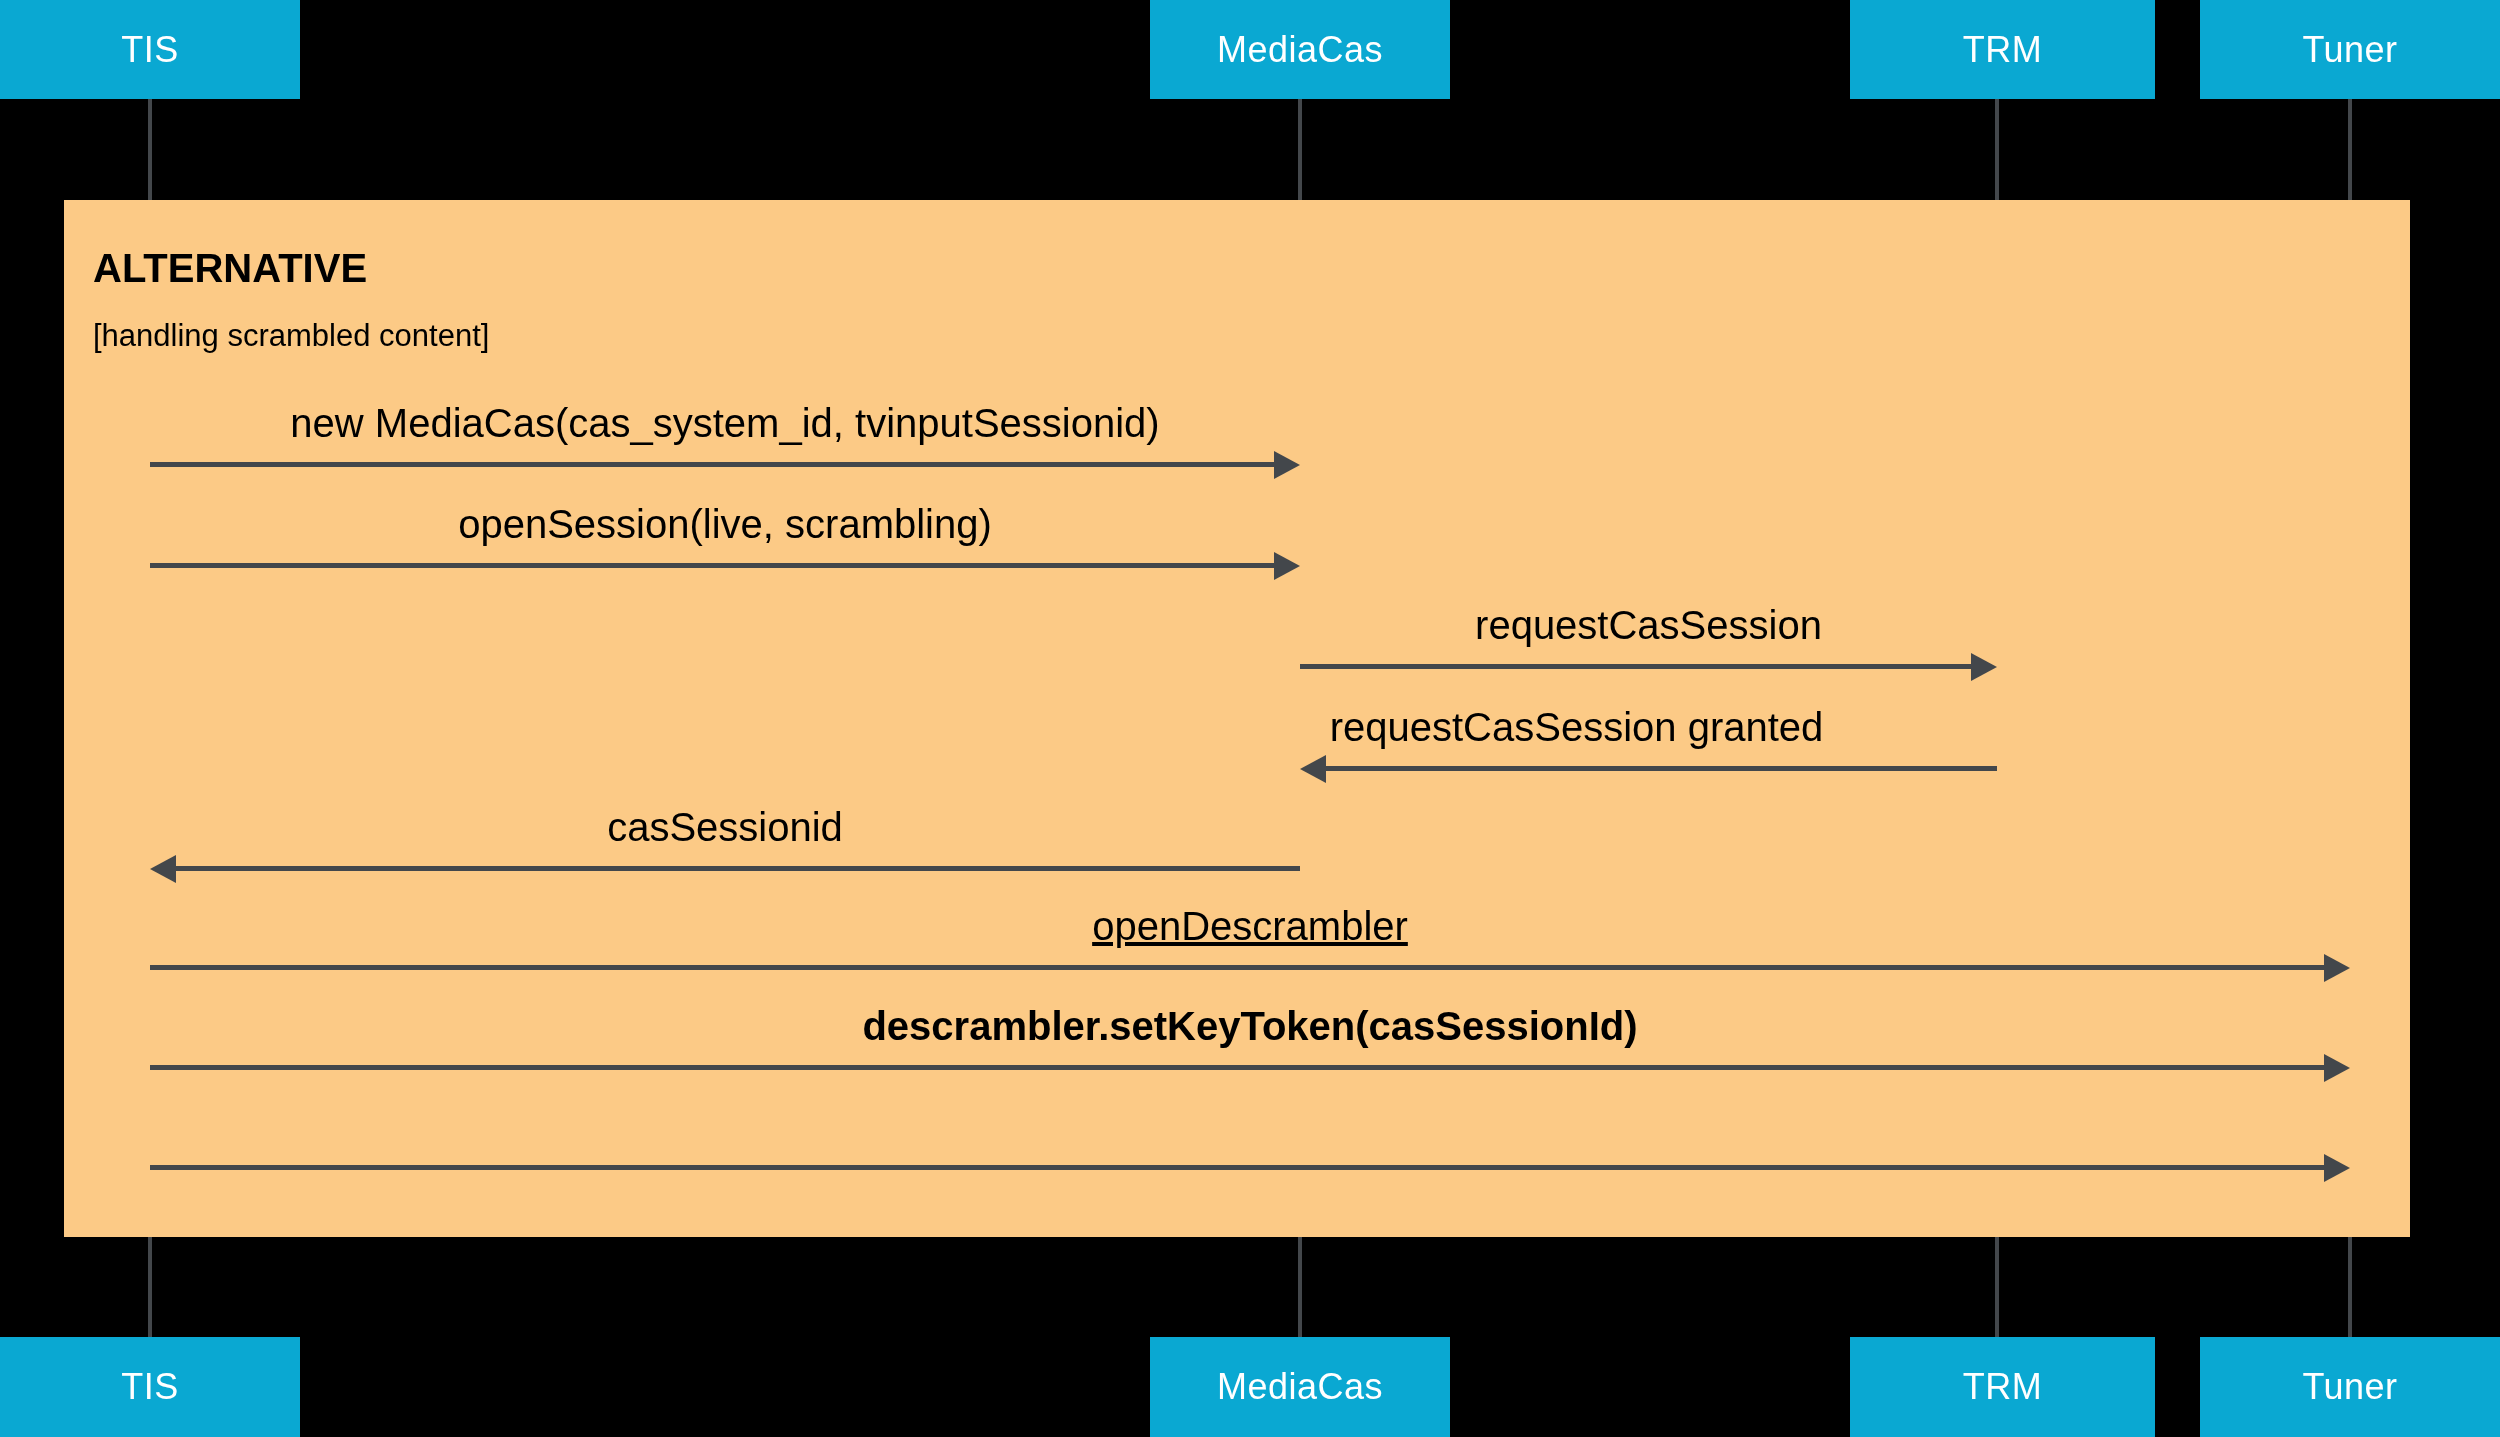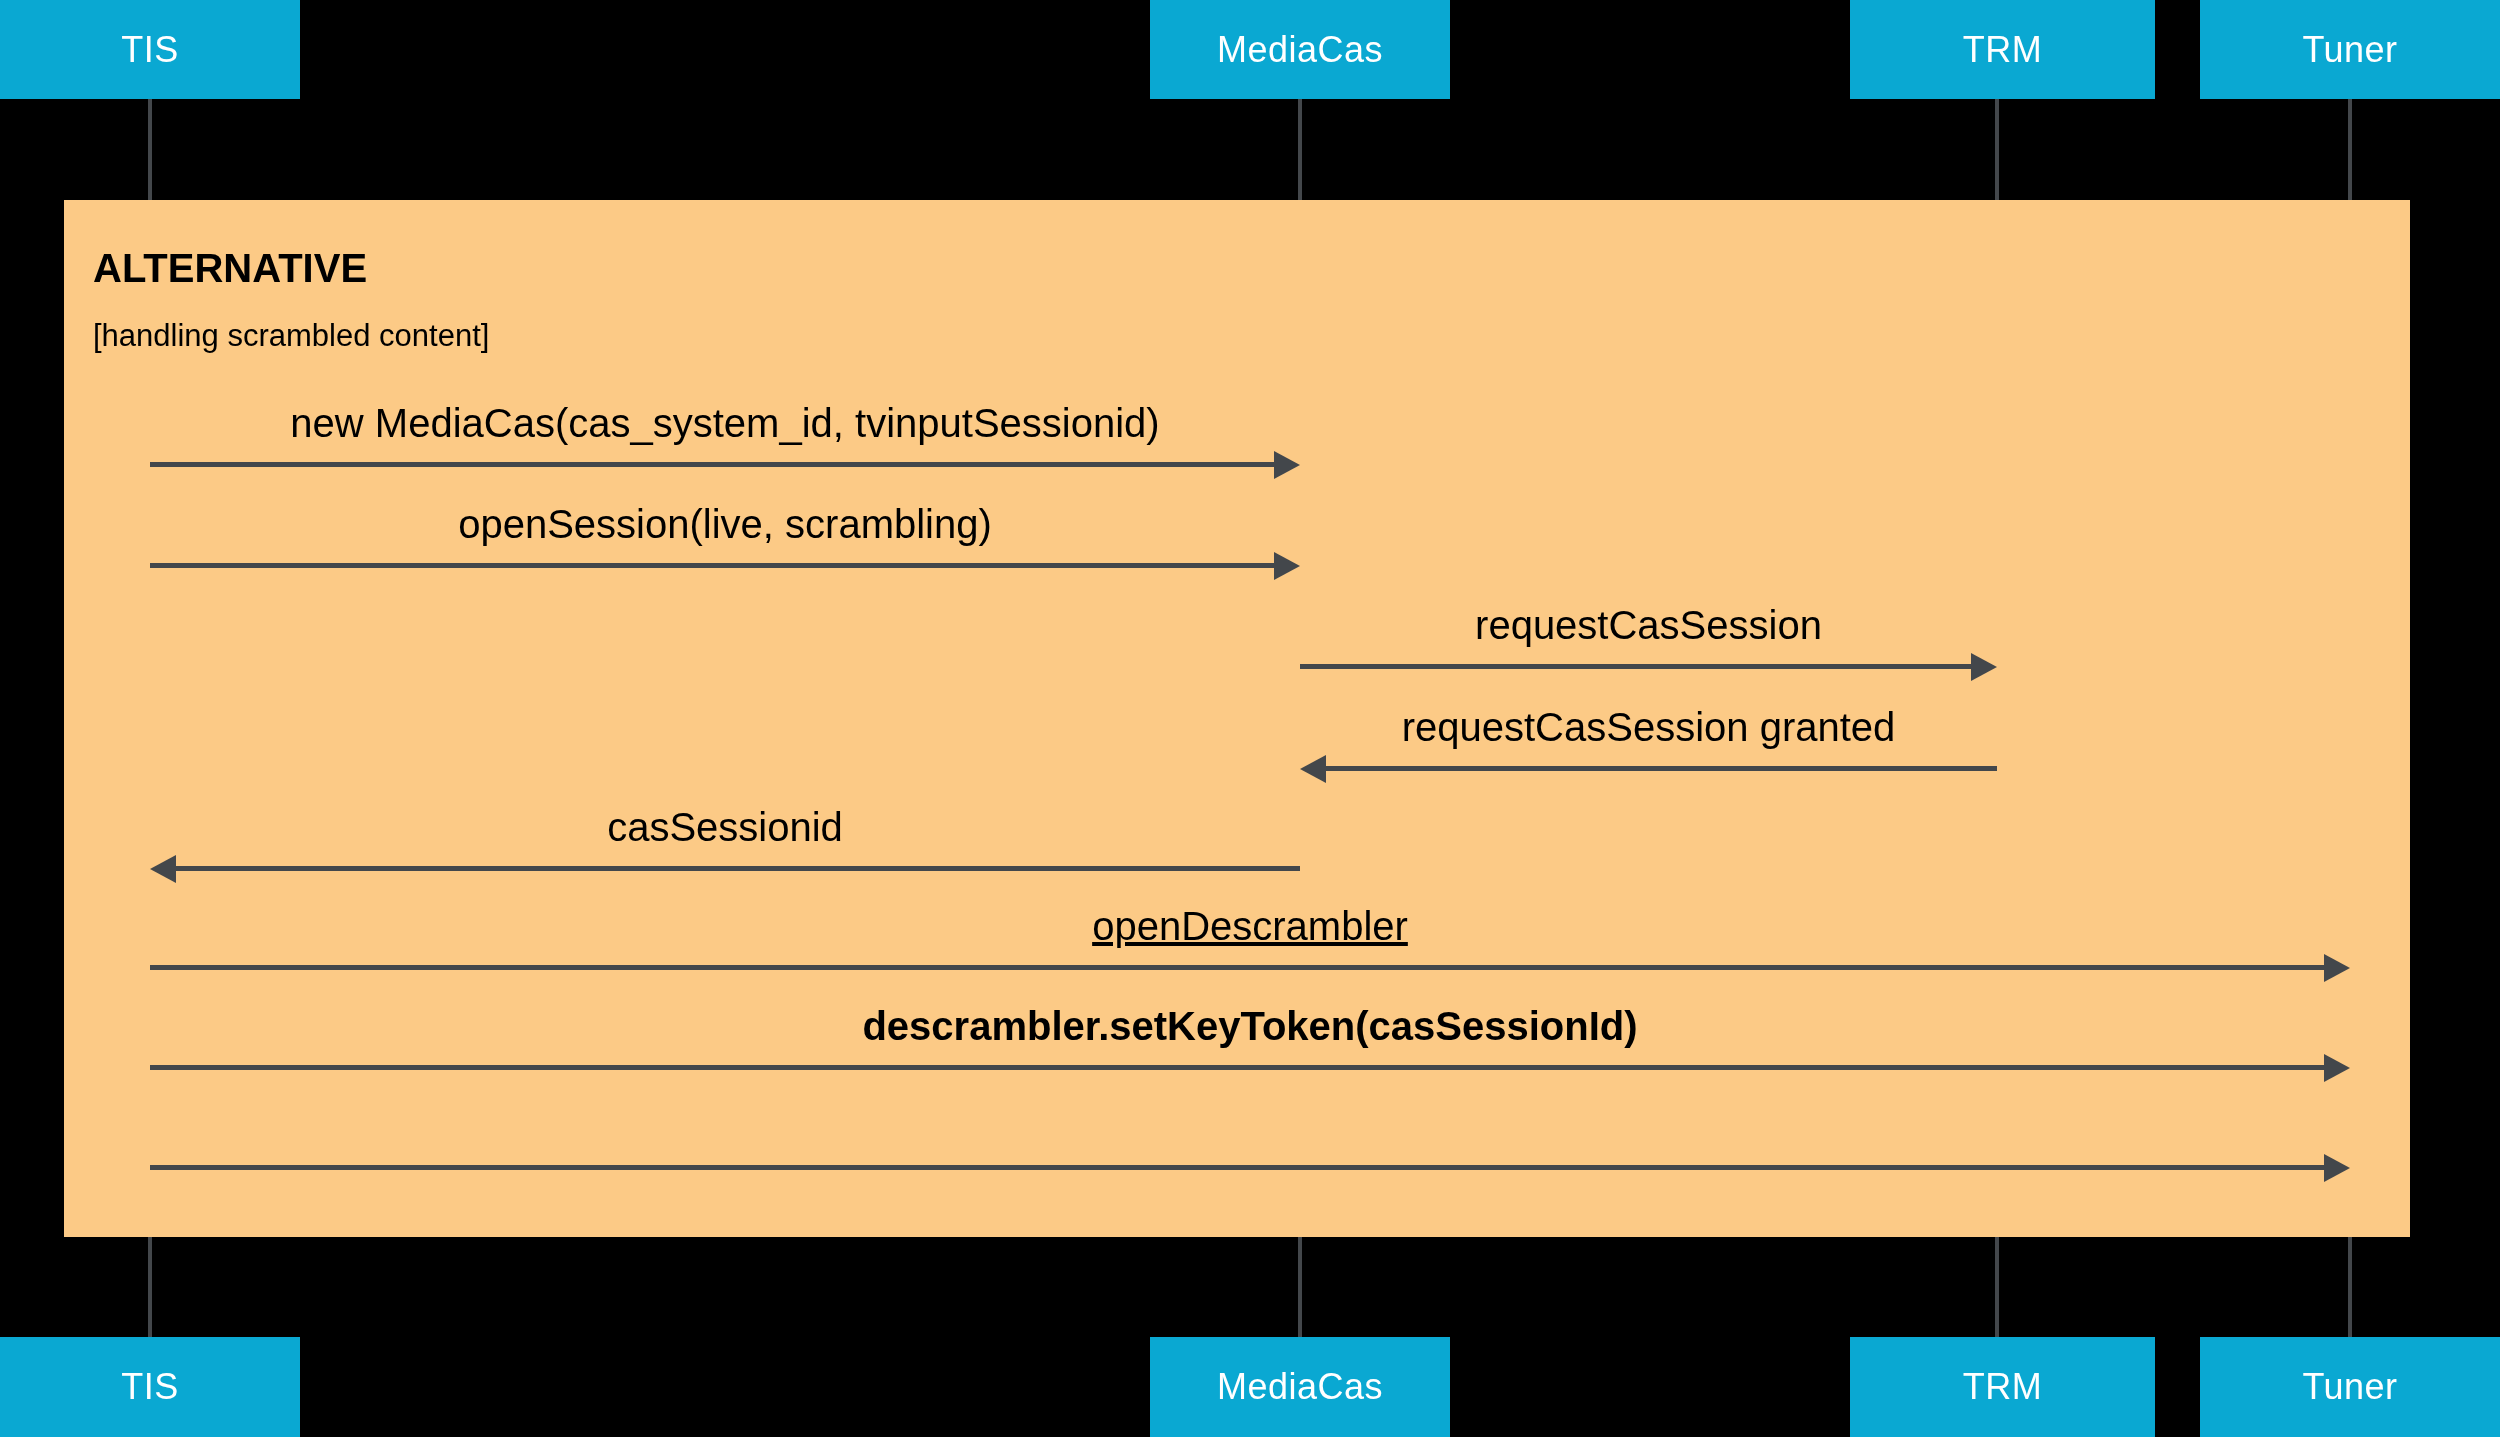--- a/index.html
+++ b/index.html
@@ -113,21 +113,21 @@
   <div class="arrowhead right" style="left:1274px; top:450.5px;"></div>
 
   <div class="msg-label" style="left:150px; top:504px; width:1150px;">openSession(live, scrambling)</div>
   <div class="msg-line" style="left:150px; top:563px; width:1124px;"></div>
   <div class="arrowhead right" style="left:1274px; top:551.5px;"></div>
 
   <div class="msg-label" style="left:1300px; top:605px; width:697px;">requestCasSession</div>
   <div class="msg-line" style="left:1300px; top:664px; width:671px;"></div>
   <div class="arrowhead right" style="left:1971px; top:652.5px;"></div>
 
-  <div class="msg-label" style="left:1300px; top:707px; width:697px;">requestCasSession granted</div>
+  <div class="msg-label" style="left:1228px; top:707px; width:697px;">requestCasSession granted</div>
   <div class="msg-line" style="left:1326px; top:766px; width:671px;"></div>
   <div class="arrowhead left" style="left:1300px; top:754.5px;"></div>
 
   <div class="msg-label" style="left:150px; top:807px; width:1150px;">casSessionid</div>
   <div class="msg-line" style="left:176px; top:866px; width:1124px;"></div>
   <div class="arrowhead left" style="left:150px; top:854.5px;"></div>
 
   <div class="msg-label" style="left:150px; top:906px; width:2200px;text-decoration:underline;">openDescrambler</div>
   <div class="msg-line" style="left:150px; top:965px; width:2174px;"></div>
   <div class="arrowhead right" style="left:2324px; top:953.5px;"></div>

